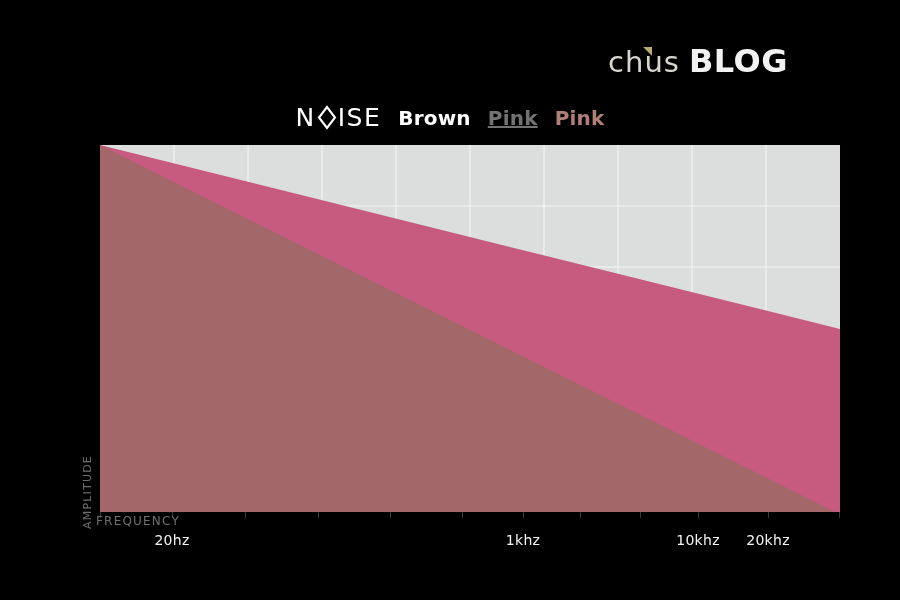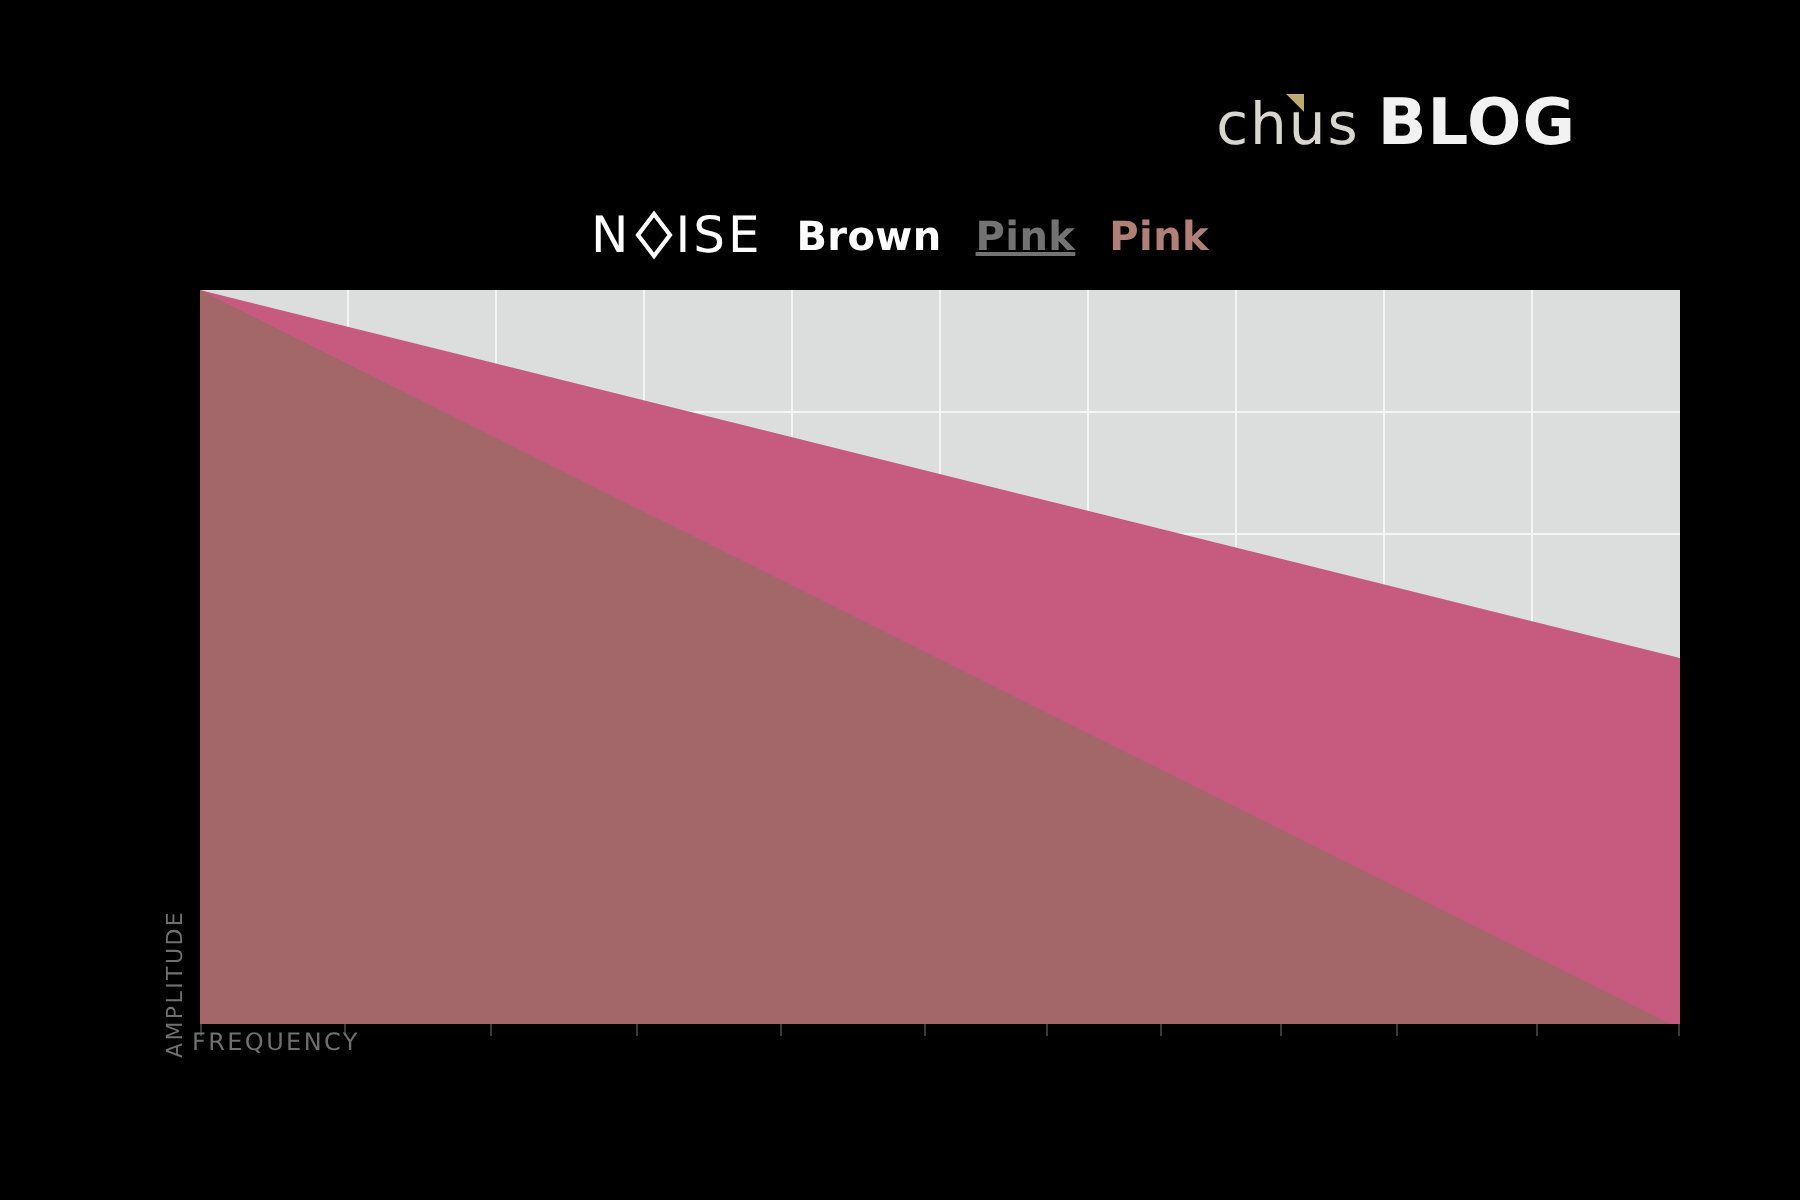--- a/index.html
+++ b/index.html
@@ -169,17 +169,23 @@
     <span class="xtick" style="left:290px;"></span>
     <span class="xtick" style="left:362px;"></span>
     <span class="xtick" style="left:423px;"></span>
     <span class="xtick" style="left:480px;"></span>
     <span class="xtick" style="left:540px;"></span>
     <span class="xtick" style="left:598px;"></span>
     <span class="xtick" style="left:668px;"></span>
     <span class="xtick" style="left:739px;"></span>
   </div>
 
+  <div id="xlabels">
+    <span class="xlabel" style="left:172px;">20hz</span>
+    <span class="xlabel" style="left:523px;">1khz</span>
+    <span class="xlabel" style="left:698px;">10khz</span>
+    <span class="xlabel" style="left:768px;">20khz</span>
+  </div>
 
   <div id="axis-amplitude">AMPLITUDE</div>
   <div id="axis-frequency">FREQUENCY</div>
 
 </div>
 
 </body></html>

